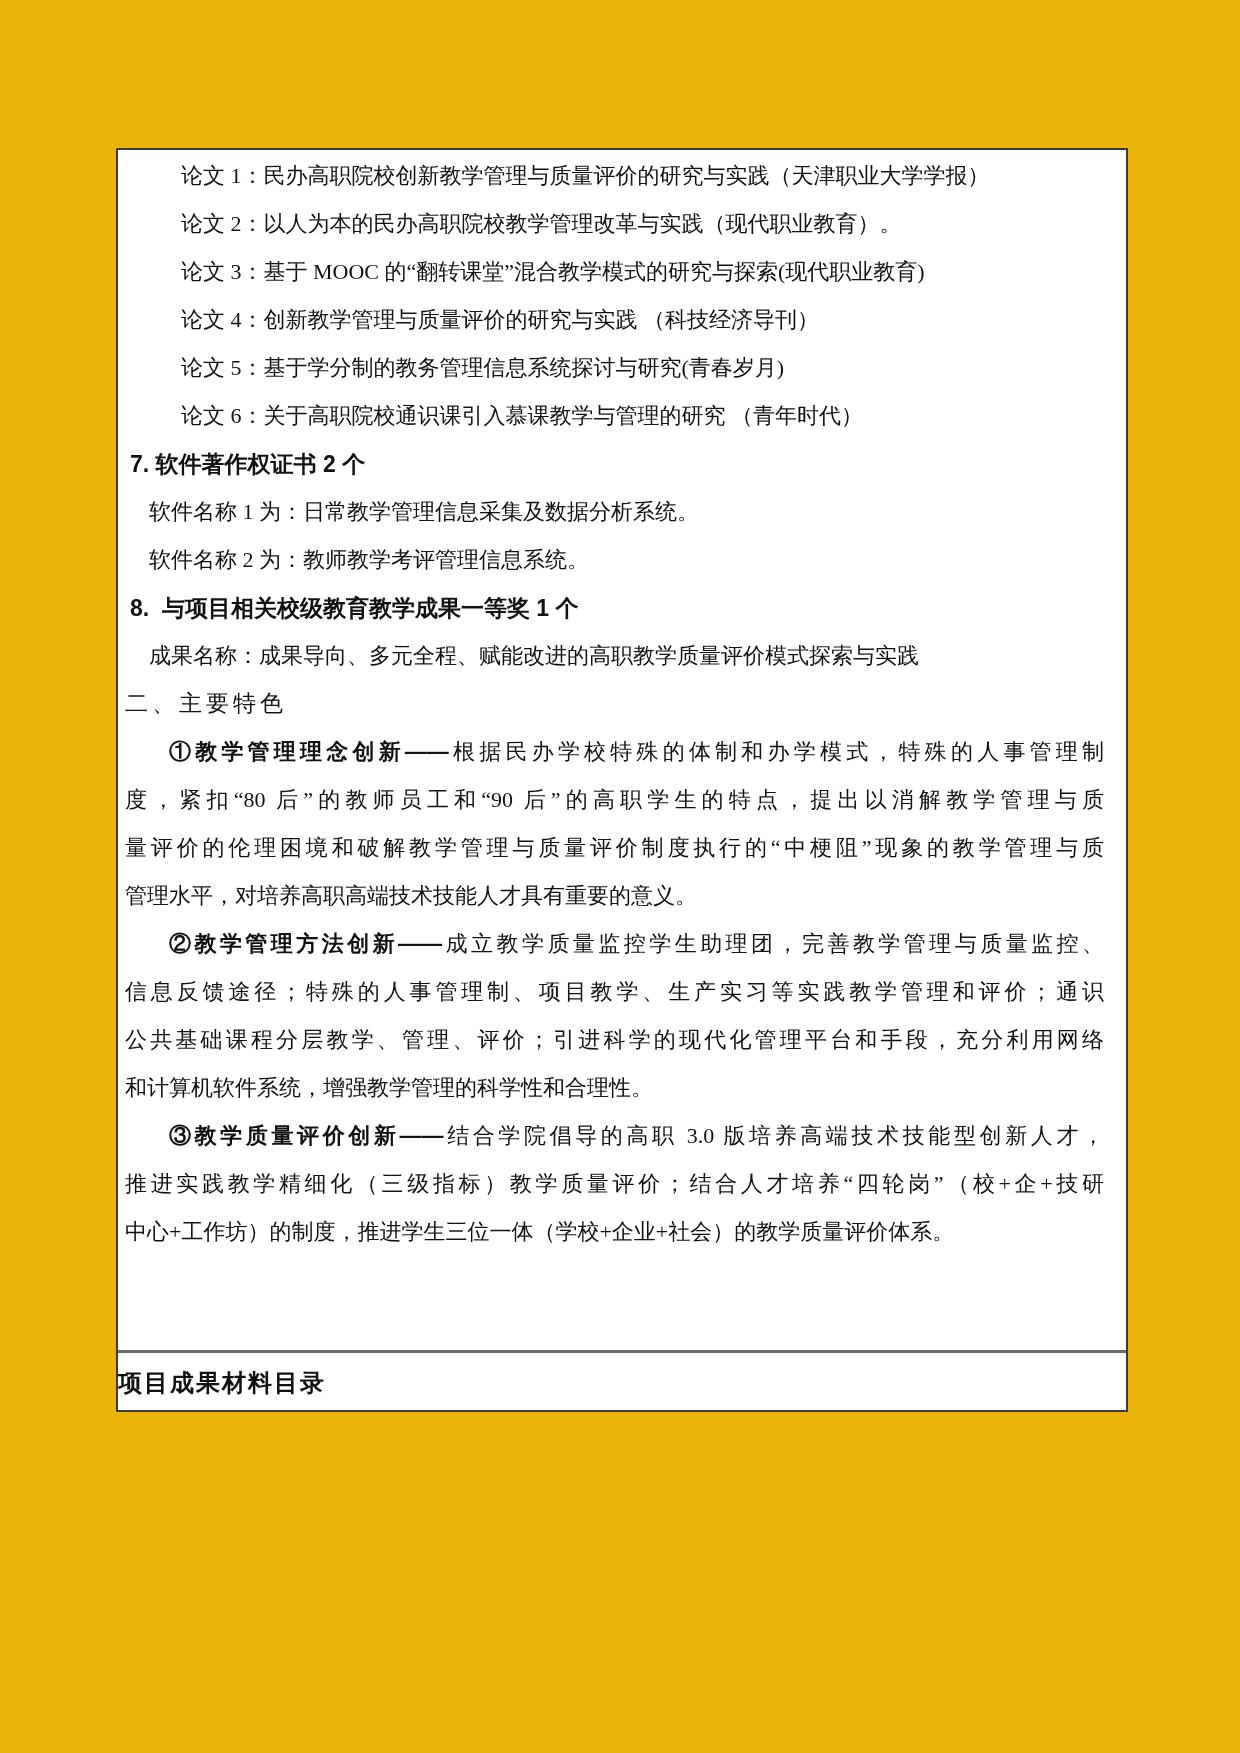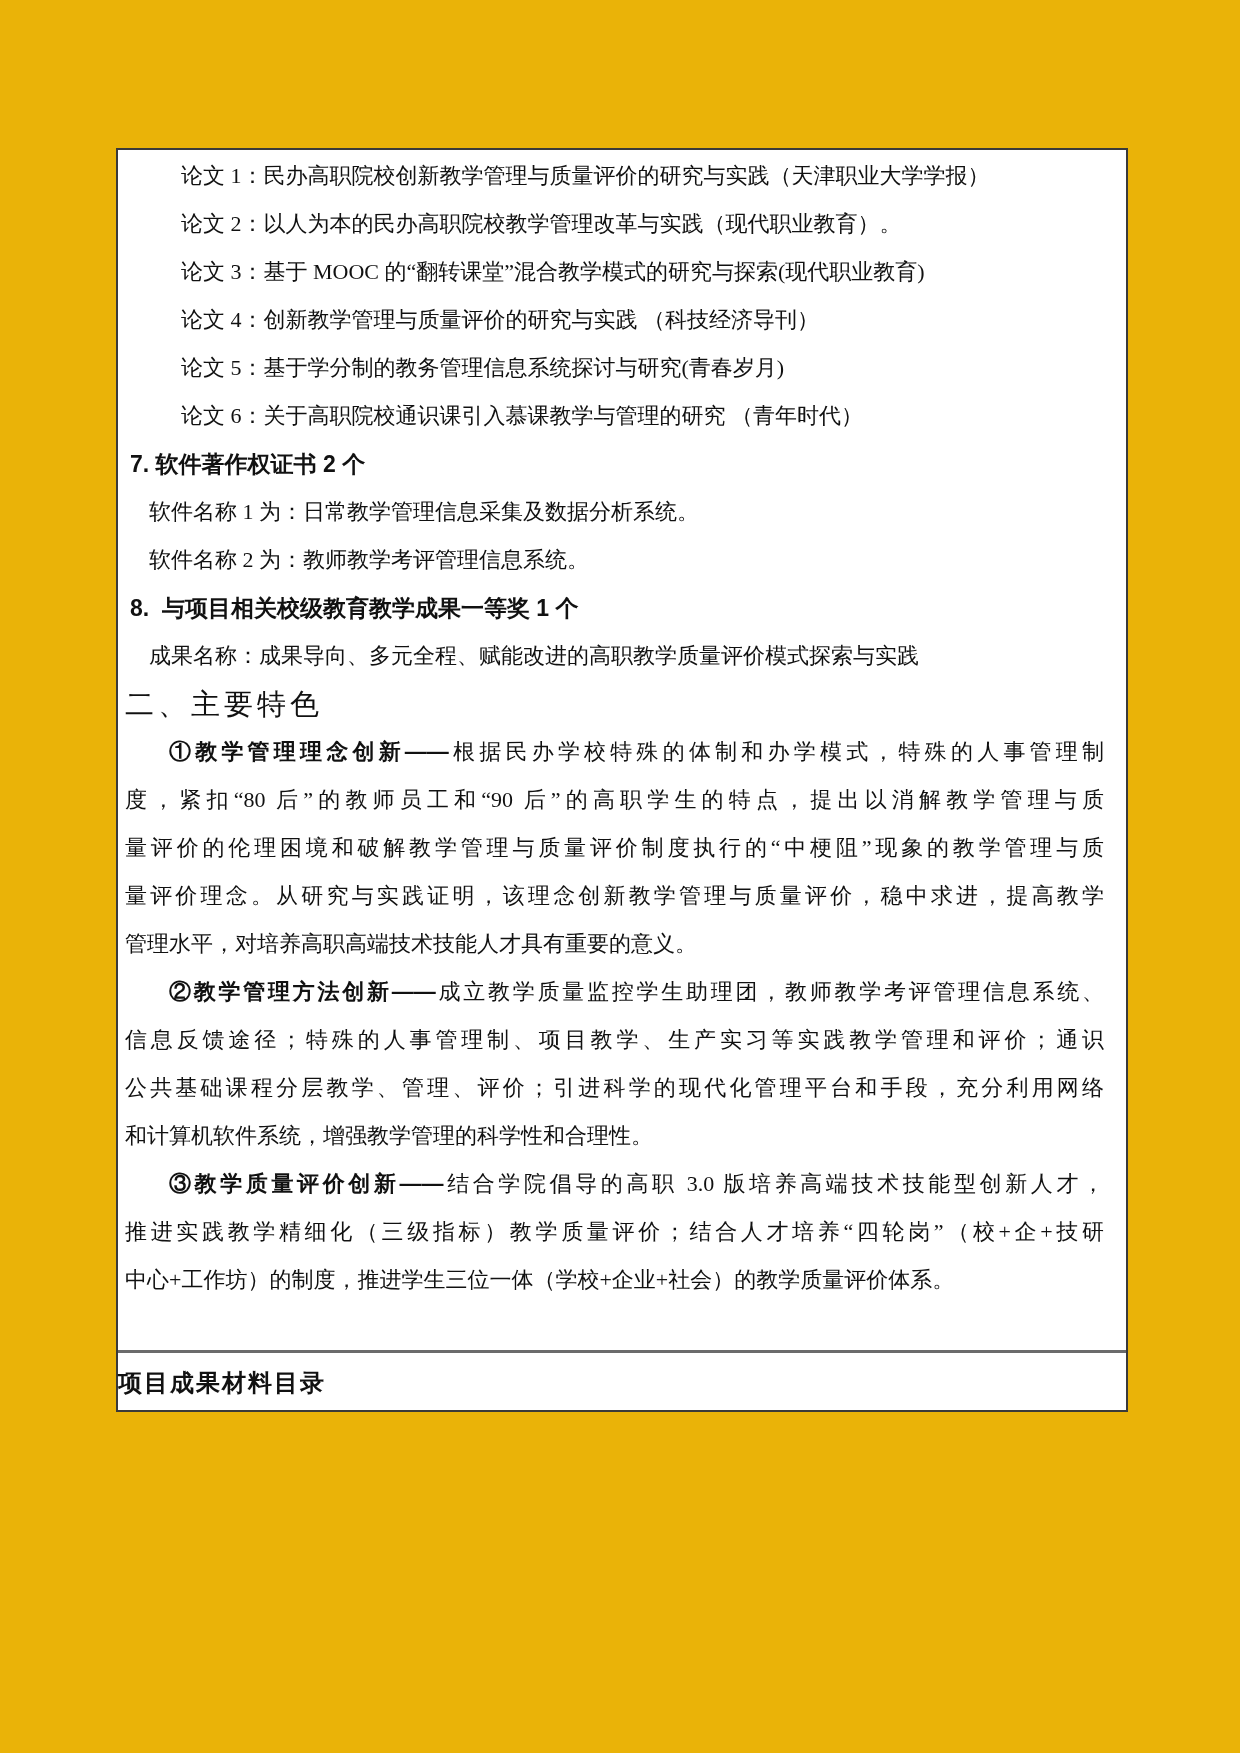--- a/index.html
+++ b/index.html
@@ -49,21 +49,21 @@
   .heading{
     font-family:"Liberation Sans","DejaVu Sans",sans-serif;
     font-weight:bold;
     font-size:23px;
   }
   .lead{
     font-family:Liberation Sans, sans-serif;
     font-weight:bold;
   }
   .features-title{
-    font-size:29px;
+    font-size:23px;
     line-height:48px;
     letter-spacing:4px;
   }
   .catalog-title{
     font-weight:bold;
     font-size:24px;
     letter-spacing:2px;
   }
 </style>
 </head>
@@ -86,24 +86,23 @@
 
       <div class="ln heading indent-head">8.  与项目相关校级教育教学成果一等奖 1 个</div>
       <div class="ln indent-sub">成果名称：成果导向、多元全程、赋能改进的高职教学质量评价模式探索与实践</div>
 
 
       <div class="ln features-title">二、主要特色</div>
 
       <div class="ln j first-indent"><b class="lead">①教学管理理念创新——</b><span>根据民办学校特殊的体制和办学模式，特殊的人事管理制</span></div>
       <div class="ln j">度，紧扣“80 后”的教师员工和“90 后”的高职学生的特点，提出以消解教学管理与质</div>
       <div class="ln j">量评价的伦理困境和破解教学管理与质量评价制度执行的“中梗阻”现象的教学管理与质</div>
-      <div class="ln j">量评价理念。从研究与实践证明，该理念创新教学管理与质量评价，稳中求进，提高教学</div>
       <div class="ln">管理水平，对培养高职高端技术技能人才具有重要的意义。</div>
 
-      <div class="ln j first-indent"><b class="lead">②教学管理方法创新——</b><span>成立教学质量监控学生助理团，教师教学考评管理信息系统、</span></div>
+      <div class="ln j first-indent"><b class="lead">②教学管理方法创新——</b><span>成立教学质量监控学生助理团，完善教学管理与质量监控、</span></div>
       <div class="ln j">信息反馈途径；特殊的人事管理制、项目教学、生产实习等实践教学管理和评价；通识</div>
       <div class="ln j">公共基础课程分层教学、管理、评价；引进科学的现代化管理平台和手段，充分利用网络</div>
       <div class="ln">和计算机软件系统，增强教学管理的科学性和合理性。</div>
 
       <div class="ln j first-indent"><b class="lead">③教学质量评价创新——</b><span>结合学院倡导的高职 3.0 版培养高端技术技能型创新人才，</span></div>
       <div class="ln j">推进实践教学精细化（三级指标）教学质量评价；结合人才培养“四轮岗”（校+企+技研</div>
       <div class="ln">中心+工作坊）的制度，推进学生三位一体（学校+企业+社会）的教学质量评价体系。</div>
     </div>
 
     <div class="cell-catalog">

